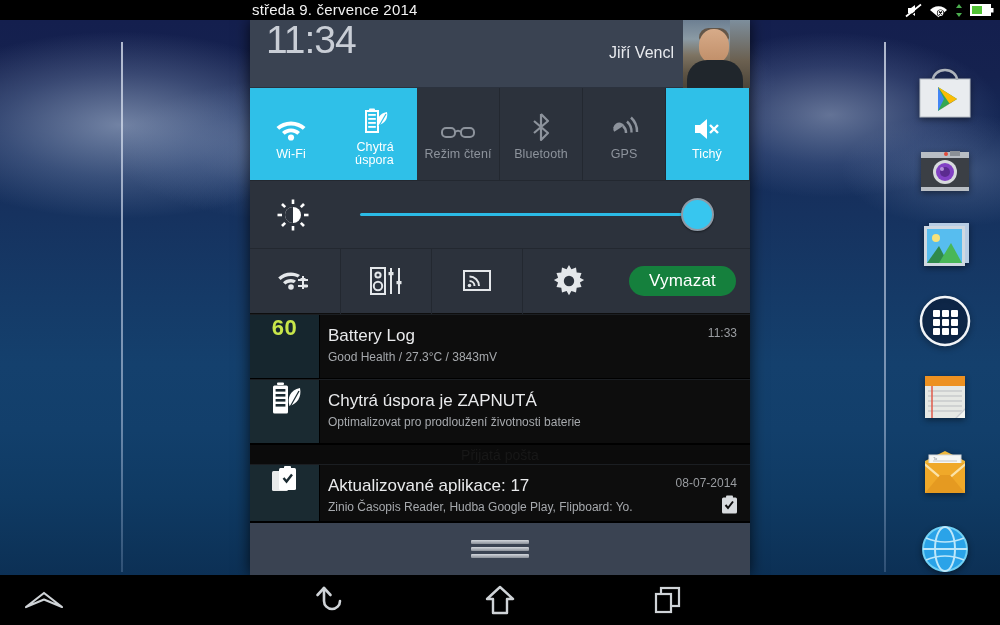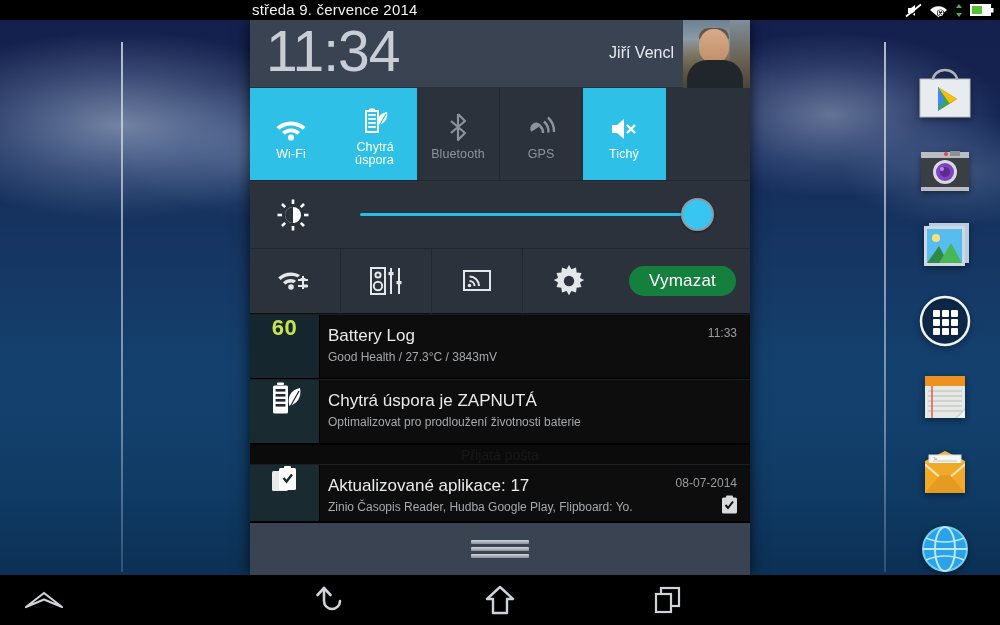--- a/index.html
+++ b/index.html
@@ -53,21 +53,21 @@
     box-shadow:0 0 14px rgba(0,0,0,.75);
     overflow:hidden;
   }
 
   .qs-header{
     position:relative; height:68px; background:#3a4352;
     border-bottom:1px solid #2b323e;
   }
   .clock{
     position:absolute; left:16px; top:-2px;
-    font-size:57px; font-weight:300; color:#c9ced6; letter-spacing:-1px;
+    font-size:39px; font-weight:300; color:#c9ced6; letter-spacing:-1px;
     font-family:"Liberation Sans","DejaVu Sans",sans-serif;
   }
   .username{
     position:absolute; right:76px; top:24px;
     font-size:16px; color:#e8eaee;
   }
   .avatar{
     position:absolute; right:0px; top:0px; width:67px; height:68px; overflow:hidden;
     background:linear-gradient(to bottom,#6d7f92 0%,#8a9aa4 28%,#7d7362 52%,#5e5444 78%,#4a4338 100%);
   }
@@ -358,20 +358,30 @@
             <path d="M27 7 C19 8.5 16.5 14 18.5 20 C24 19 28.5 14 27 7 Z"></path>
             <path d="M19 21 L26 9" stroke="#2fc0e8" stroke-width="1.2" fill="none"></path>
           </svg>
         </span>
         <span class="t-lbl">
           <span>Chytrá</span><br>
           <span>úspora</span>
         </span>
       </div>
 
+      <div class="toggle">
+        <span class="t-ico">
+          <svg width="36" height="20" viewBox="0 0 36 20" fill="none" stroke="#8d939c" stroke-width="2">
+            <rect x="2" y="6" width="13" height="9" rx="4"></rect>
+            <rect x="21" y="6" width="13" height="9" rx="4"></rect>
+            <path d="M15 10 Q18 7.5 21 10"></path>
+          </svg>
+        </span>
+        <span class="t-lbl">Režim čtení</span>
+      </div>
 
       <div class="toggle">
         <span class="t-ico">
           <svg width="22" height="30" viewBox="0 0 22 30" fill="none" stroke="#8d939c" stroke-width="2.2" stroke-linejoin="round">
             <path d="M11 2 L11 28 L18 21 L4 9 M4 21 L18 9 L11 2"></path>
           </svg>
         </span>
         <span class="t-lbl">Bluetooth</span>
       </div>
 

